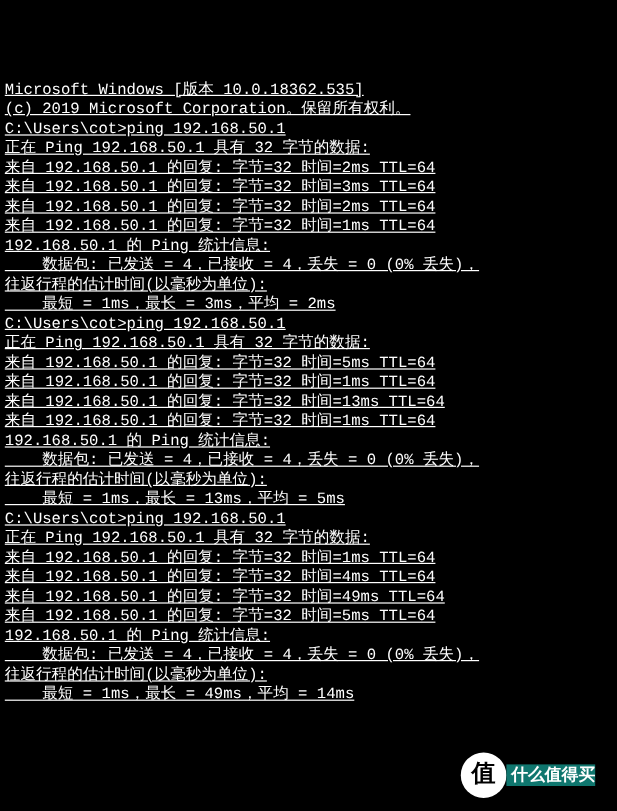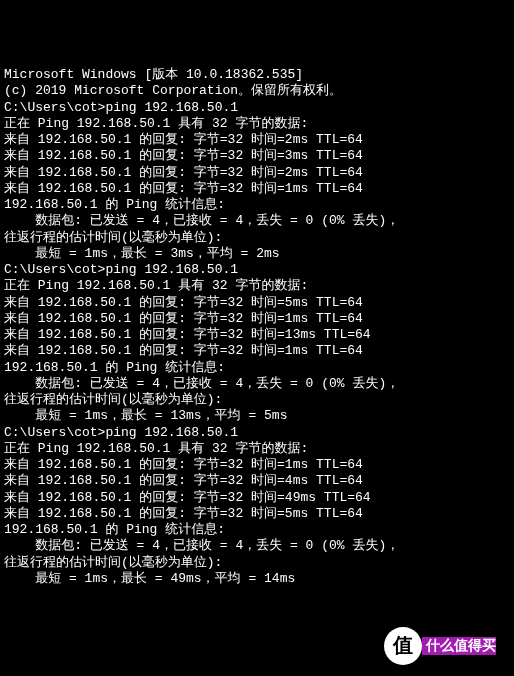--- a/index.html
+++ b/index.html
@@ -9,21 +9,21 @@
       font-family: "Consolas", "Courier New", monospace;
       font-size: 13px;
       line-height: 1.25;
       width: 514px;
       height: 676px;
       padding: 2px 4px;
       white-space: pre;
       overflow: hidden;
       position: relative;
     }
-    .line { white-space: pre; }
+    .line { white-space: pre; text-decoration: underline; }
     .watermark {
       position: absolute;
       right: 10px;
       bottom: 10px;
       width: 120px;
       height: 40px;
       display: flex;
       align-items: center;
     }
     .wm-circle {
@@ -33,21 +33,21 @@
       background: #fff;
       color: #000;
       font-weight: bold;
       font-size: 20px;
       display: flex;
       align-items: center;
       justify-content: center;
       flex-shrink: 0;
     }
     .wm-text {
-      background: #a21caf;
+      background: #0f766e;
       color: #fff;
       font-size: 14px;
       font-weight: bold;
       padding-left: 4px;
       font-family: Liberation Sans, sans-serif;
       white-space: nowrap;
     }
   </style>
 </head>
 <body>

